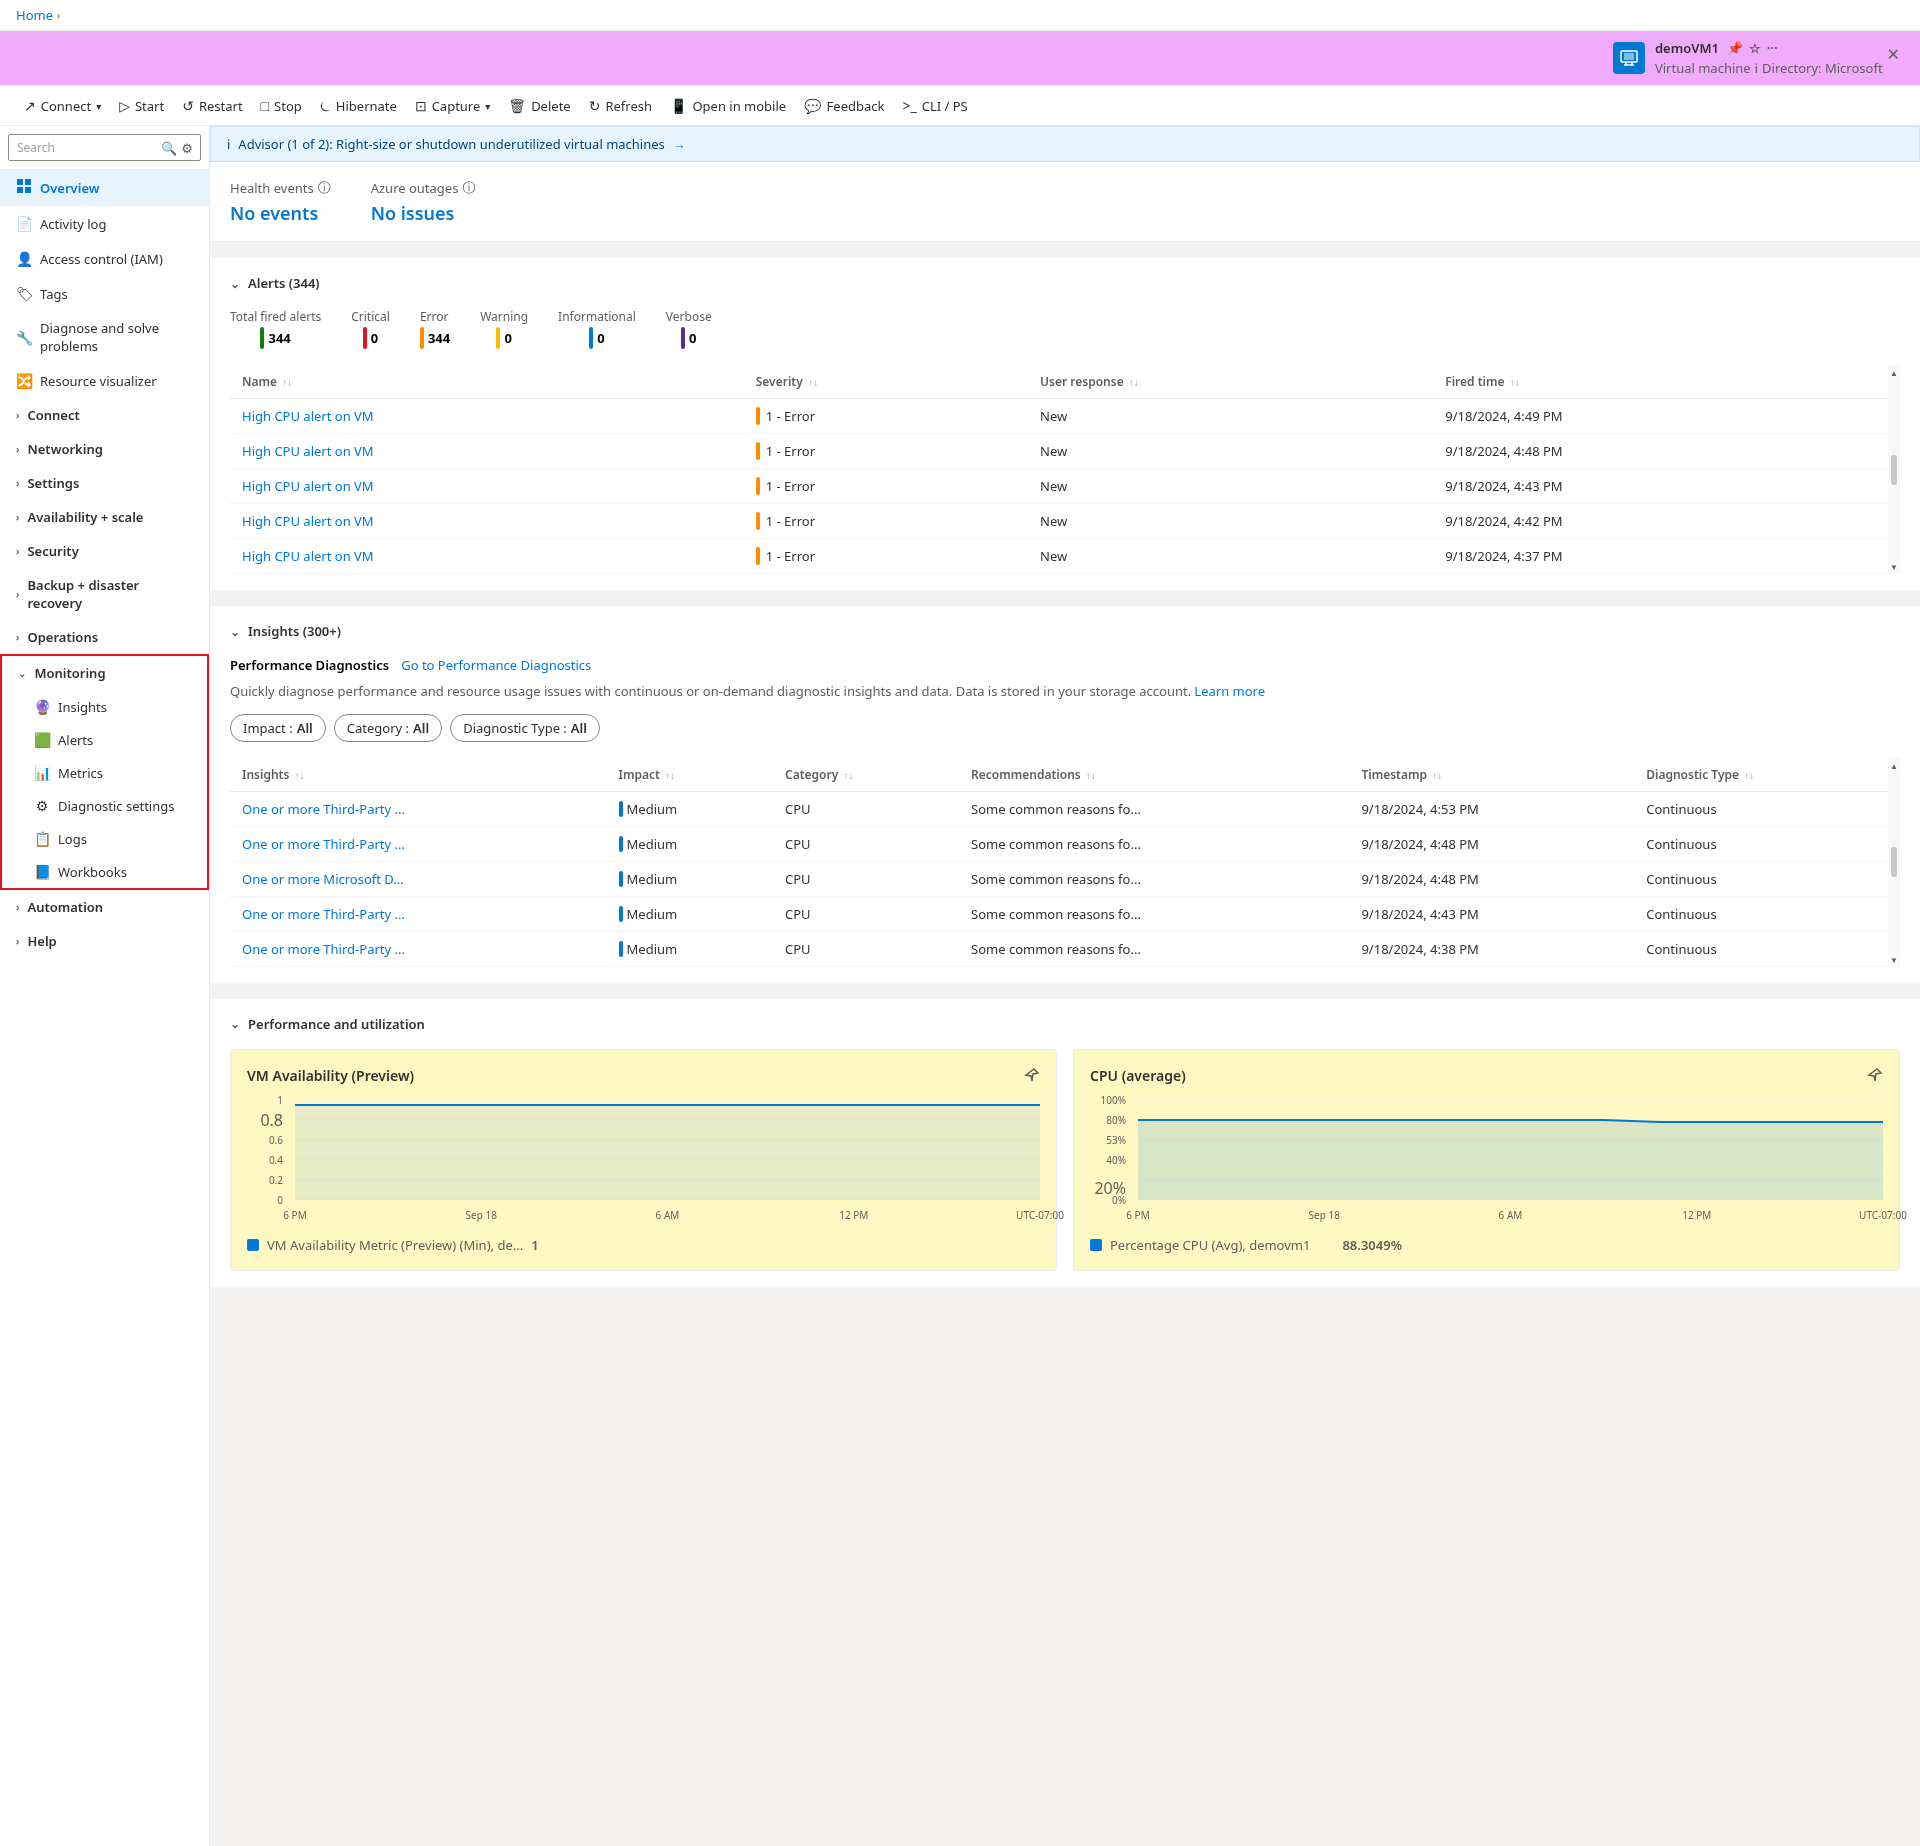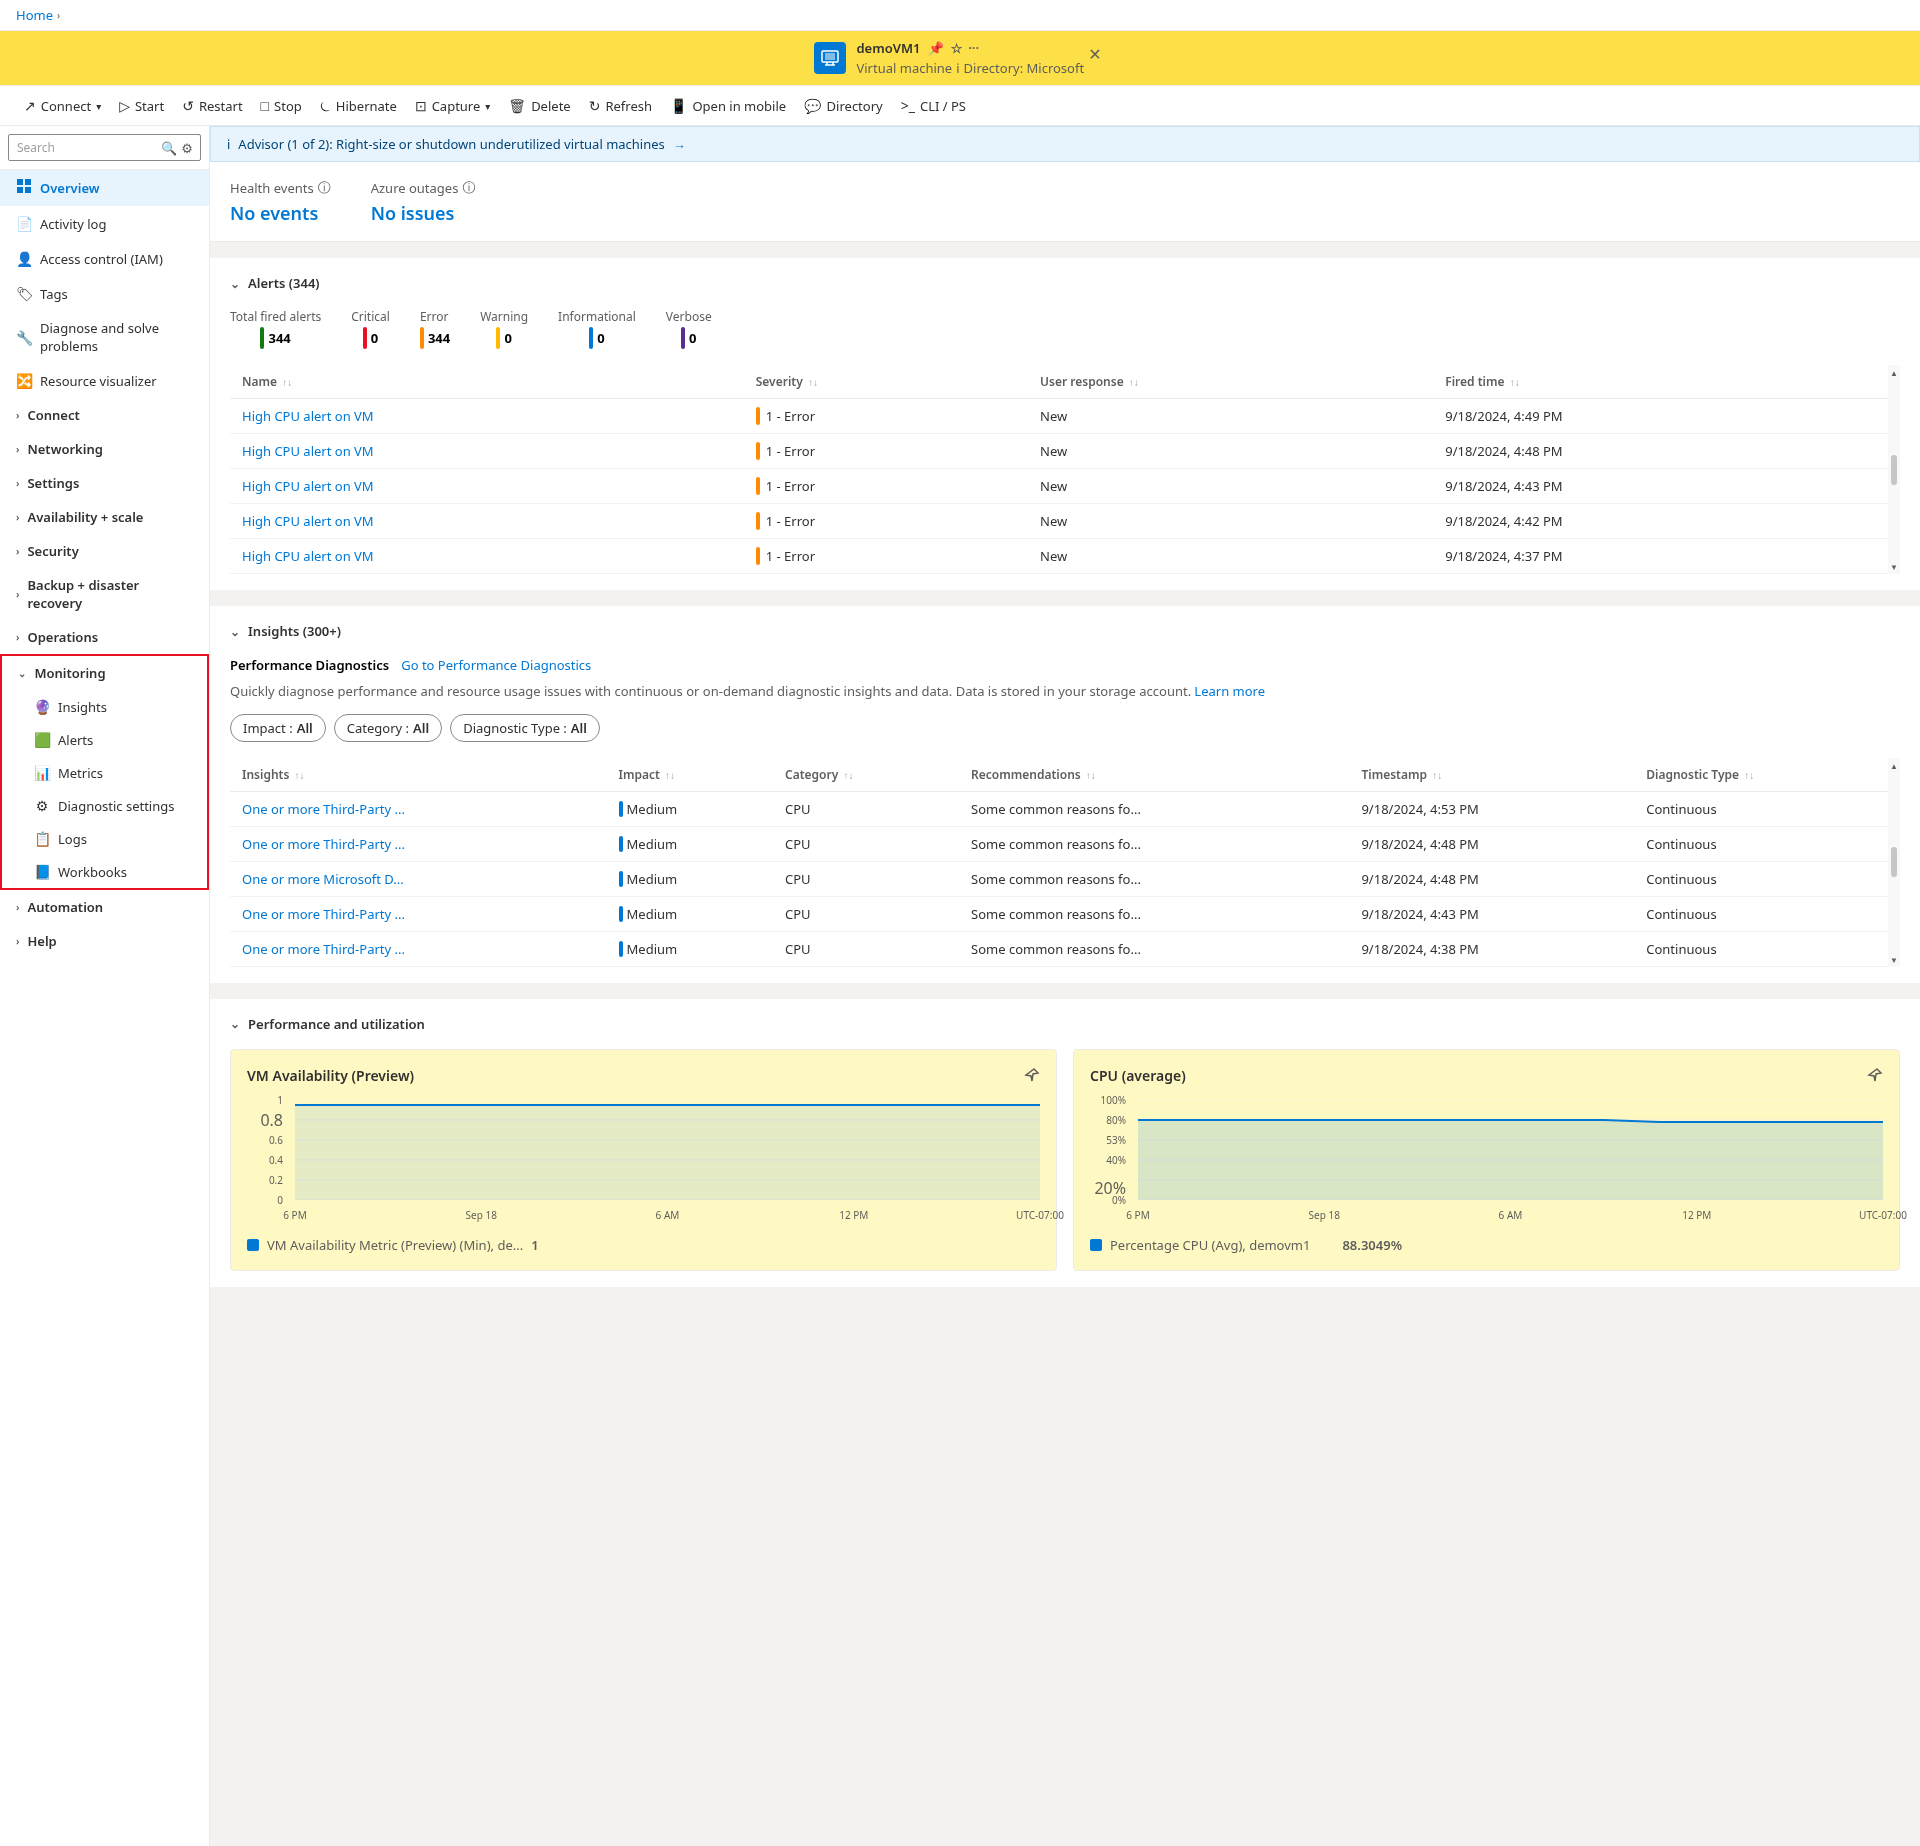--- a/index.html
+++ b/index.html
@@ -14,26 +14,26 @@
       align-items: center;
       gap: 4px;
       font-size: 12px;
       color: #605e5c;
     }
     .breadcrumb-bar a { color: #0078d4; text-decoration: none; }
     .breadcrumb-chevron { color: #605e5c; font-size: 10px; }
     
     
     .vm-header {
-      background: #fde047;
+      background: #f0abfc;
       padding: 8px 16px;
       border-bottom: 1px solid #edebe9;
       display: flex;
       align-items: flex-start;
-      justify-content: center;
+      justify-content: flex-end;
     }
     .vm-header-left { display: flex; align-items: center; gap: 10px; }
     .vm-icon { width: 32px; height: 32px; background: #0078d4; border-radius: 4px; display: flex; align-items: center; justify-content: center; color: white; font-size: 16px; flex-shrink: 0; }
     .vm-title-block { display: flex; flex-direction: column; }
     .vm-name { font-size: 18px; font-weight: 600; color: #323130; display: flex; align-items: center; gap: 8px; }
     .vm-name-icons { display: flex; gap: 6px; color: #605e5c; font-size: 14px; }
     .vm-subtitle { font-size: 12px; color: #605e5c; display: flex; align-items: center; gap: 4px; margin-top: 2px; }
     .close-btn { color: #605e5c; cursor: pointer; font-size: 16px; padding: 4px; }
     
     
@@ -335,21 +335,21 @@
   <button class="toolbar-btn">
     <span class="icon">↻</span>
     <span>Refresh</span>
   </button>
   <button class="toolbar-btn">
     <span class="icon">📱</span>
     <span>Open in mobile</span>
   </button>
   <button class="toolbar-btn">
     <span class="icon">💬</span>
-    <span>Directory</span>
+    <span>Feedback</span>
   </button>
   <button class="toolbar-btn">
     <span class="icon">&gt;_</span>
     <span>CLI / PS</span>
   </button>
 </div>
 
 <div class="main-layout">
 
   <div class="sidebar">

